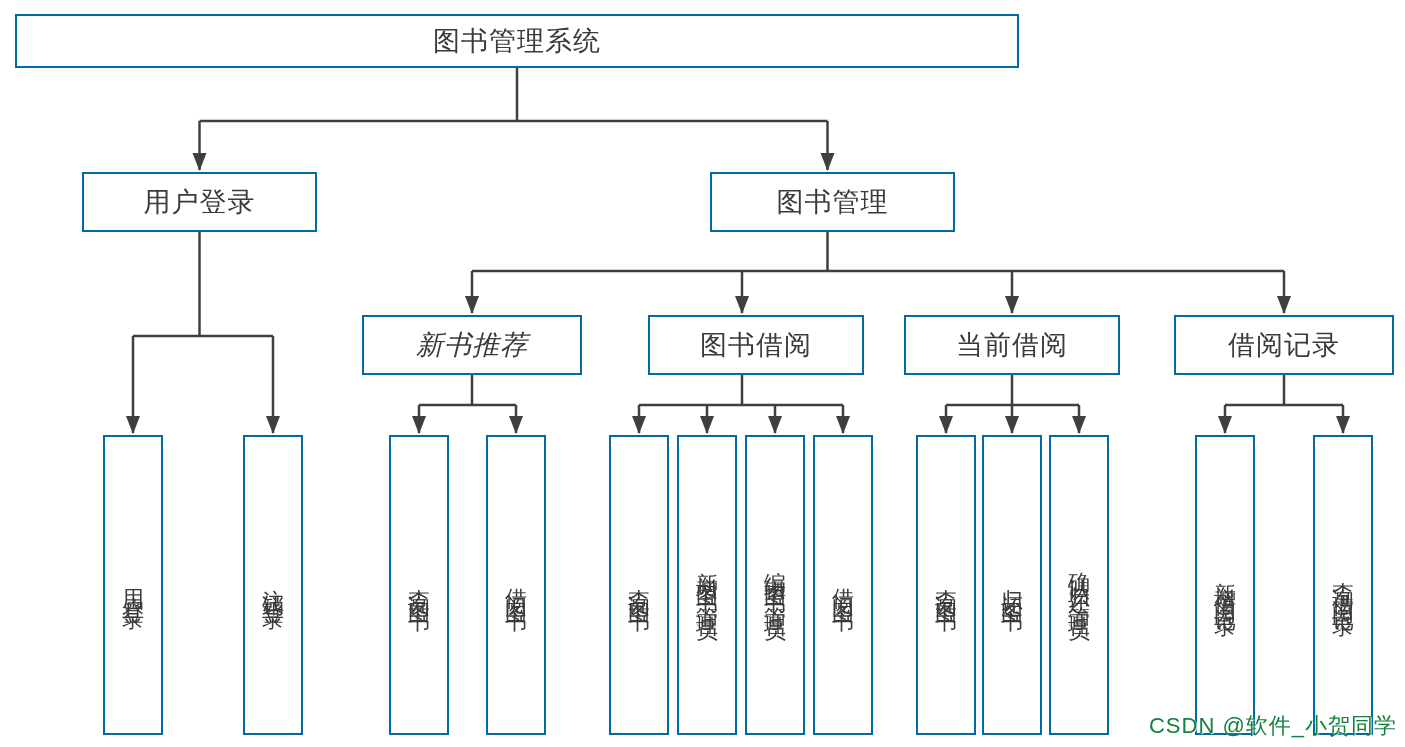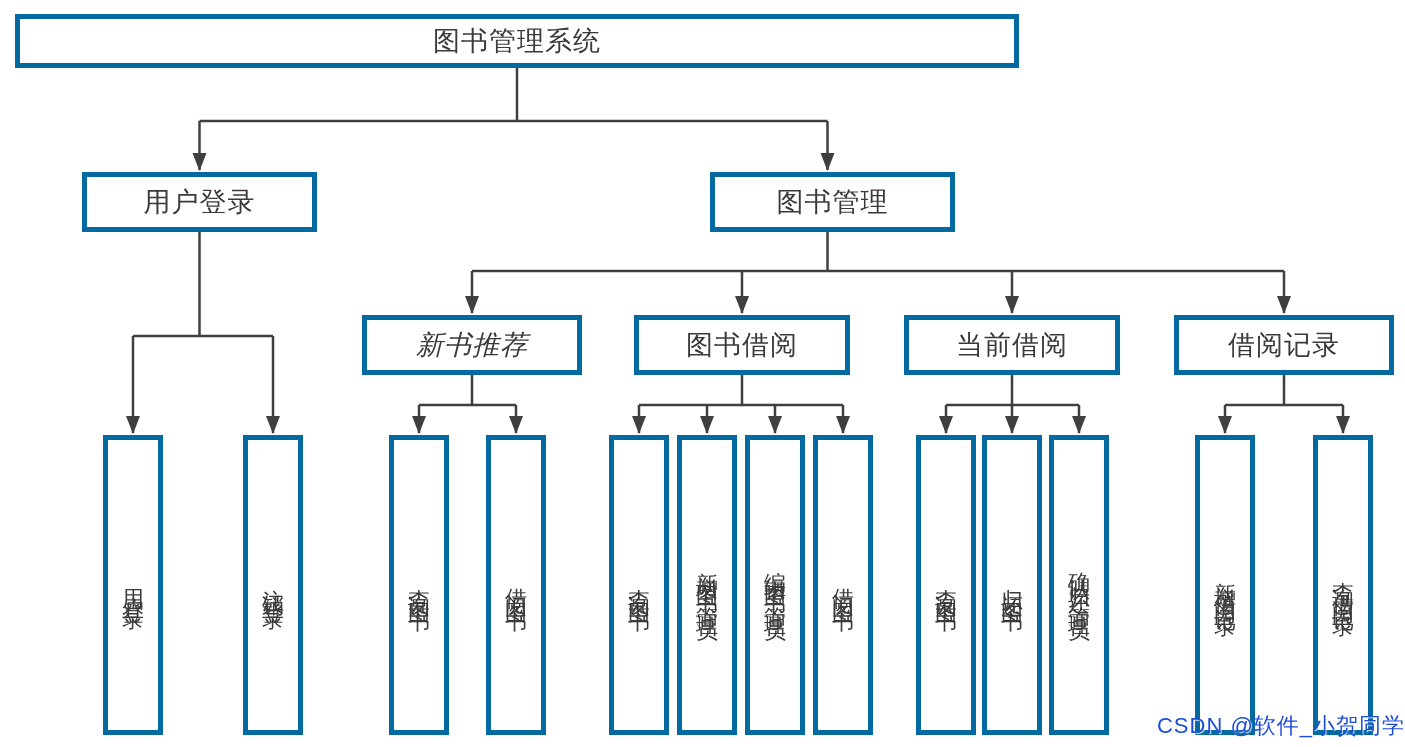--- a/index.html
+++ b/index.html
@@ -13,21 +13,21 @@
     font-family: "Liberation Sans", sans-serif;
   }
   .connectors {
     position: absolute;
     left: 0; top: 0;
     width: 1405px; height: 747px;
   }
   .box {
     position: absolute;
     box-sizing: border-box;
-    border: 5px solid #0369a1;
+    border: 2px solid #0369a1;
     background: #ffffff;
     display: flex;
     align-items: center;
     justify-content: center;
     color: #3a3a3a;
   }
   .hbox { font-size: 27px; letter-spacing: 1px; white-space: nowrap; }
   .root-box  { left: 15px;  top: 14px;  width: 1004px; height: 54px; }
   .l2-box    { top: 172px; height: 60px; }
   .l3-box    { top: 315px; height: 60px; }
@@ -40,25 +40,25 @@
     writing-mode: vertical-rl;
     text-orientation: mixed;
     font-size: 22px;
     letter-spacing: 7px;
     line-height: 1;
     white-space: nowrap;
     color: #3a3a3a;
   }
   .watermark {
     position: absolute;
-    right: 0;
+    right: 8px;
     top: 711px;
     font-size: 22px;
     letter-spacing: 1px;
-    color: #1d4ed8;
+    color: #15803d;
     text-shadow: 1px 1px 1px rgba(255,255,255,0.85);
     z-index: 5;
     white-space: nowrap;
   }
 </style>
 </head>
 <body>
 
 <div class="canvas">
 
@@ -119,21 +119,21 @@
   <div class="box l2-box hbox" style="left:82px; width:235px;">
     <span>用户登录</span>
   </div>
   <div class="box l2-box hbox" style="left:710px; width:245px;">
     <span>图书管理</span>
   </div>
 
   <div class="box l3-box hbox" style="left:362px; width:220px;font-style:italic;">
     <span>新书推荐</span>
   </div>
-  <div class="box l3-box hbox" style="left:634px; width:216px;">
+  <div class="box l3-box hbox" style="left:648px; width:216px;">
     <span>图书借阅</span>
   </div>
   <div class="box l3-box hbox" style="left:1174px; width:220px;">
     <span>借阅记录</span>
   </div>
   <div class="box l3-box hbox" style="left:904px; width:216px;">
     <span>当前借阅</span>
   </div>
 
   <div class="box leaf" style="left:103px;">

